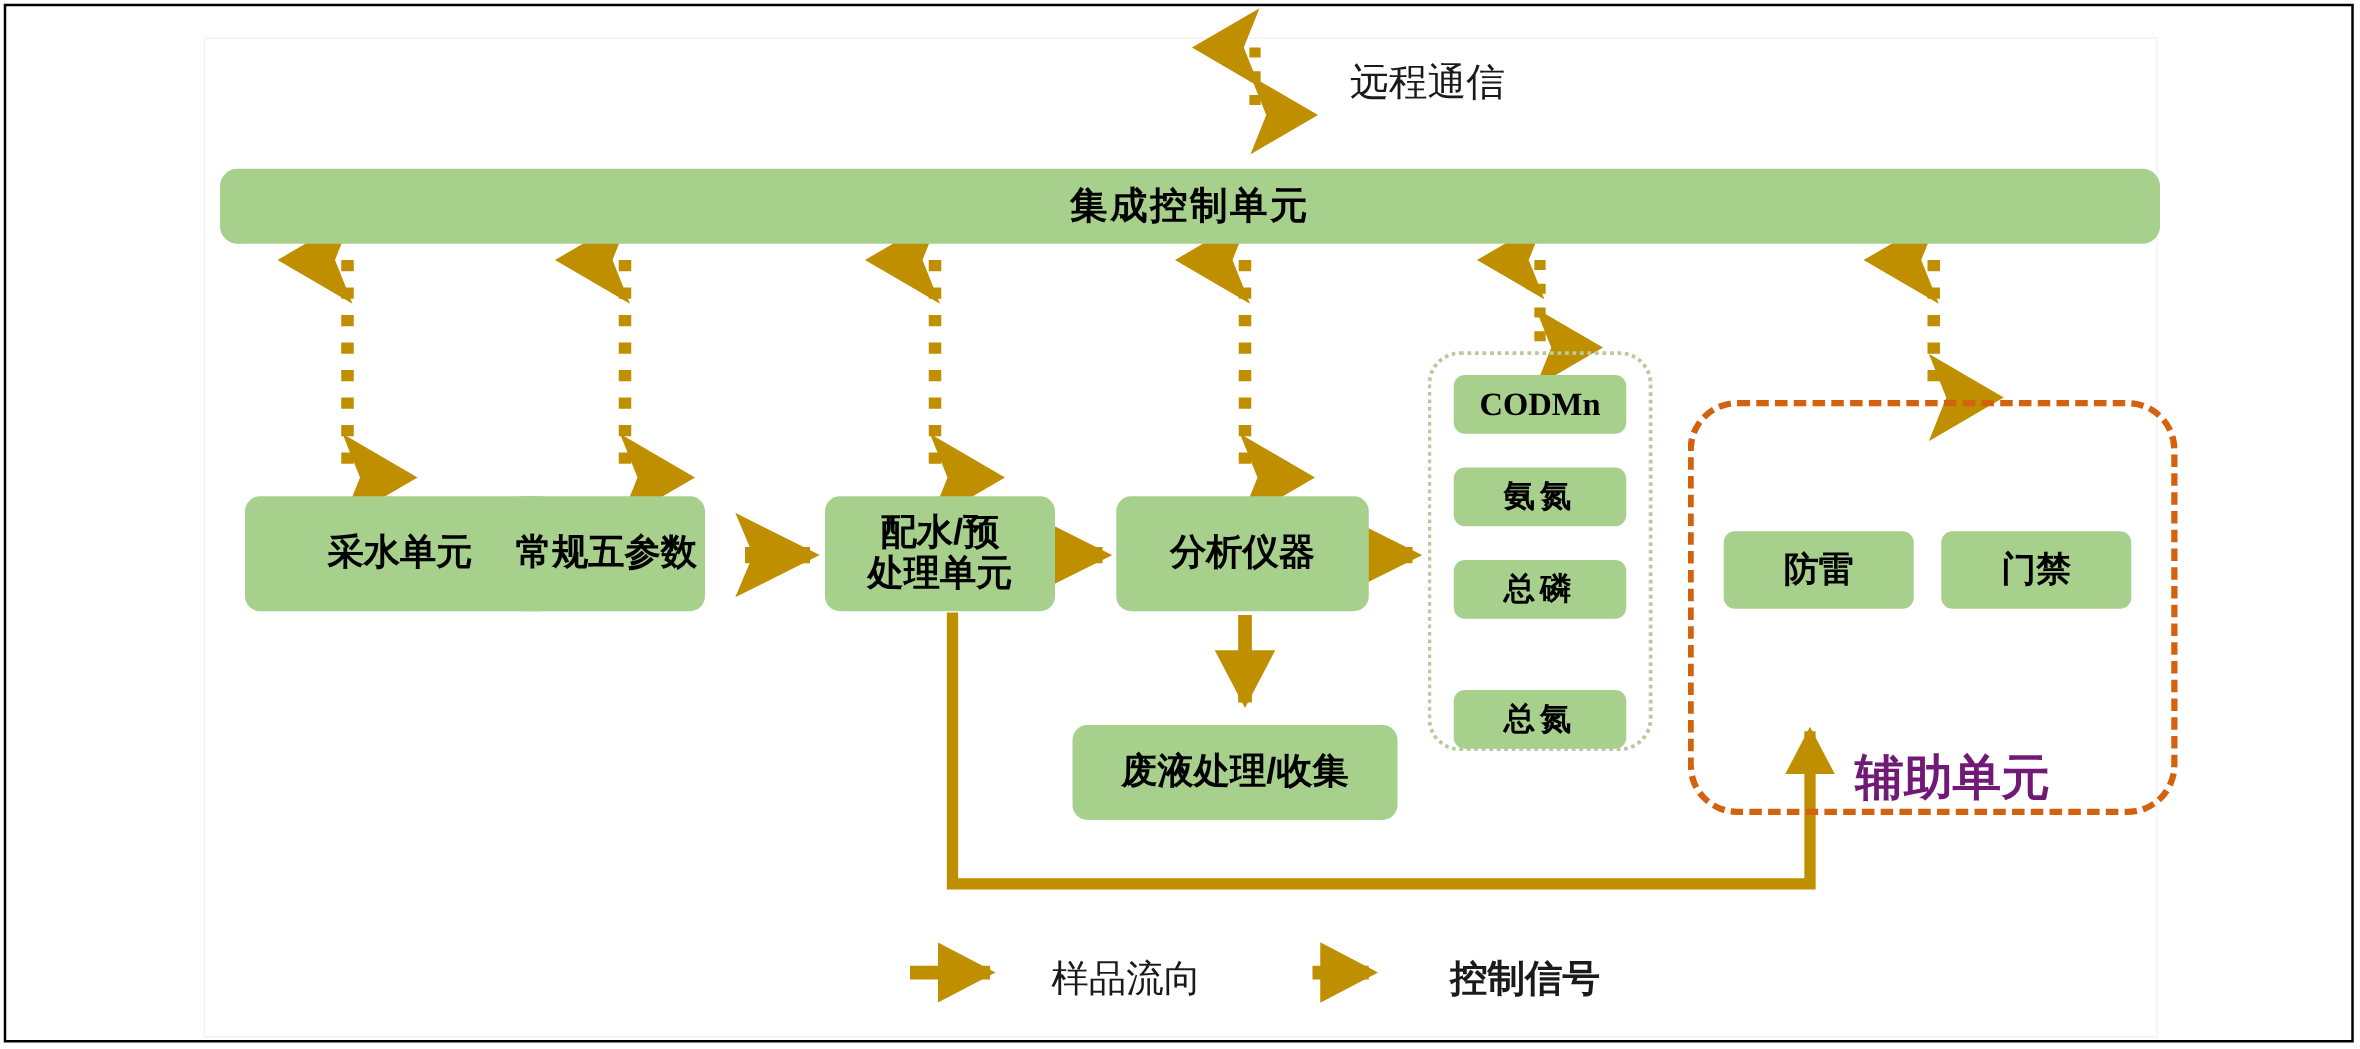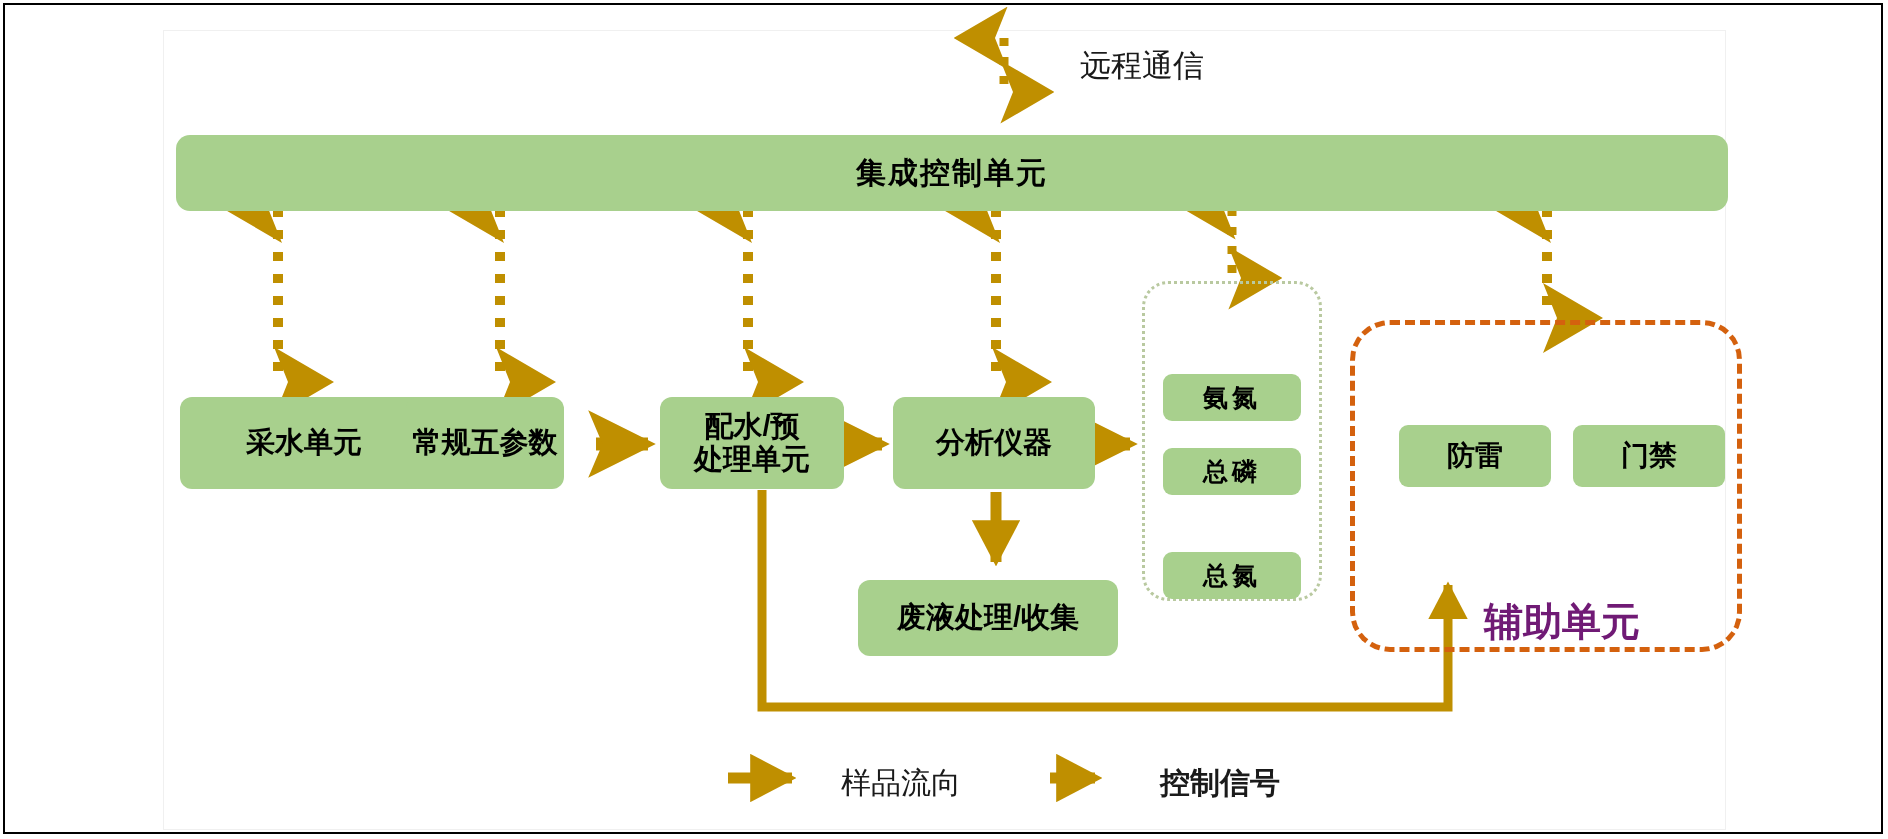--- a/index.html
+++ b/index.html
@@ -49,31 +49,31 @@
     justify-content: center;
     text-align: center;
     color: #000000;
     font-weight: bold;
     line-height: 1.15;
     box-sizing: border-box;
   }
 
   #control-unit {
     left: 176px; top: 135px;
-    width: 1552px; height: 76px;
+    width: 1552px; height: 60px;
     border-radius: 14px;
     font-size: 30px;
     letter-spacing: 2px;
   }
   .proc-box {
     top: 397px;
     height: 92px;
     font-size: 29px;
   }
-  #box-sampling { left: 180px; width: 248px; }
+  #box-sampling { left: 196px; width: 248px; }
   #box-five-params { left: 406px; width: 158px; }
   #box-pretreat { left: 660px; width: 184px; }
   #box-analyzer { left: 893px; width: 202px; }
 
   #box-waste {
     left: 858px; top: 580px;
     width: 260px; height: 76px;
     font-size: 29px;
   }
 
@@ -104,21 +104,20 @@
     border: 5px dashed #d4610e;
     border-radius: 40px;
     box-sizing: border-box;
   }
   .aux-box {
     top: 425px;
     height: 62px;
     width: 152px;
     font-size: 28px;
     border-radius: 9px;
-    margin-left: 20px;
   }
   #aux-lightning { left: 1379px; }
   #aux-access    { left: 1553px; }
   #aux-label {
     position: absolute;
     left: 1484px; top: 595px;
     font-size: 39px;
     font-weight: bold;
     color: #701a75;
     white-space: nowrap;
@@ -228,20 +227,21 @@
       <span style="display:block">配水/预</span>
       <span style="display:block">处理单元</span>
     </span>
   </div>
 
   <div class="box proc-box" id="box-analyzer">分析仪器</div>
 
   <div class="box" id="box-waste">废液处理/收集</div>
 
   <div id="analyte-panel"></div>
+  <div class="box analyte-box" id="analyte-codmn">CODMn</div>
   <div class="box analyte-box" id="analyte-nh3n">氨氮</div>
   <div class="box analyte-box" id="analyte-tp">总磷</div>
   <div class="box analyte-box" id="analyte-tn">总氮</div>
 
   <div id="aux-panel"></div>
   <div class="box aux-box" id="aux-lightning">防雷</div>
   <div class="box aux-box" id="aux-access">门禁</div>
   <div id="aux-label">辅助单元</div>
 
   <div class="legend-label" id="legend-flow-label">样品流向</div>

